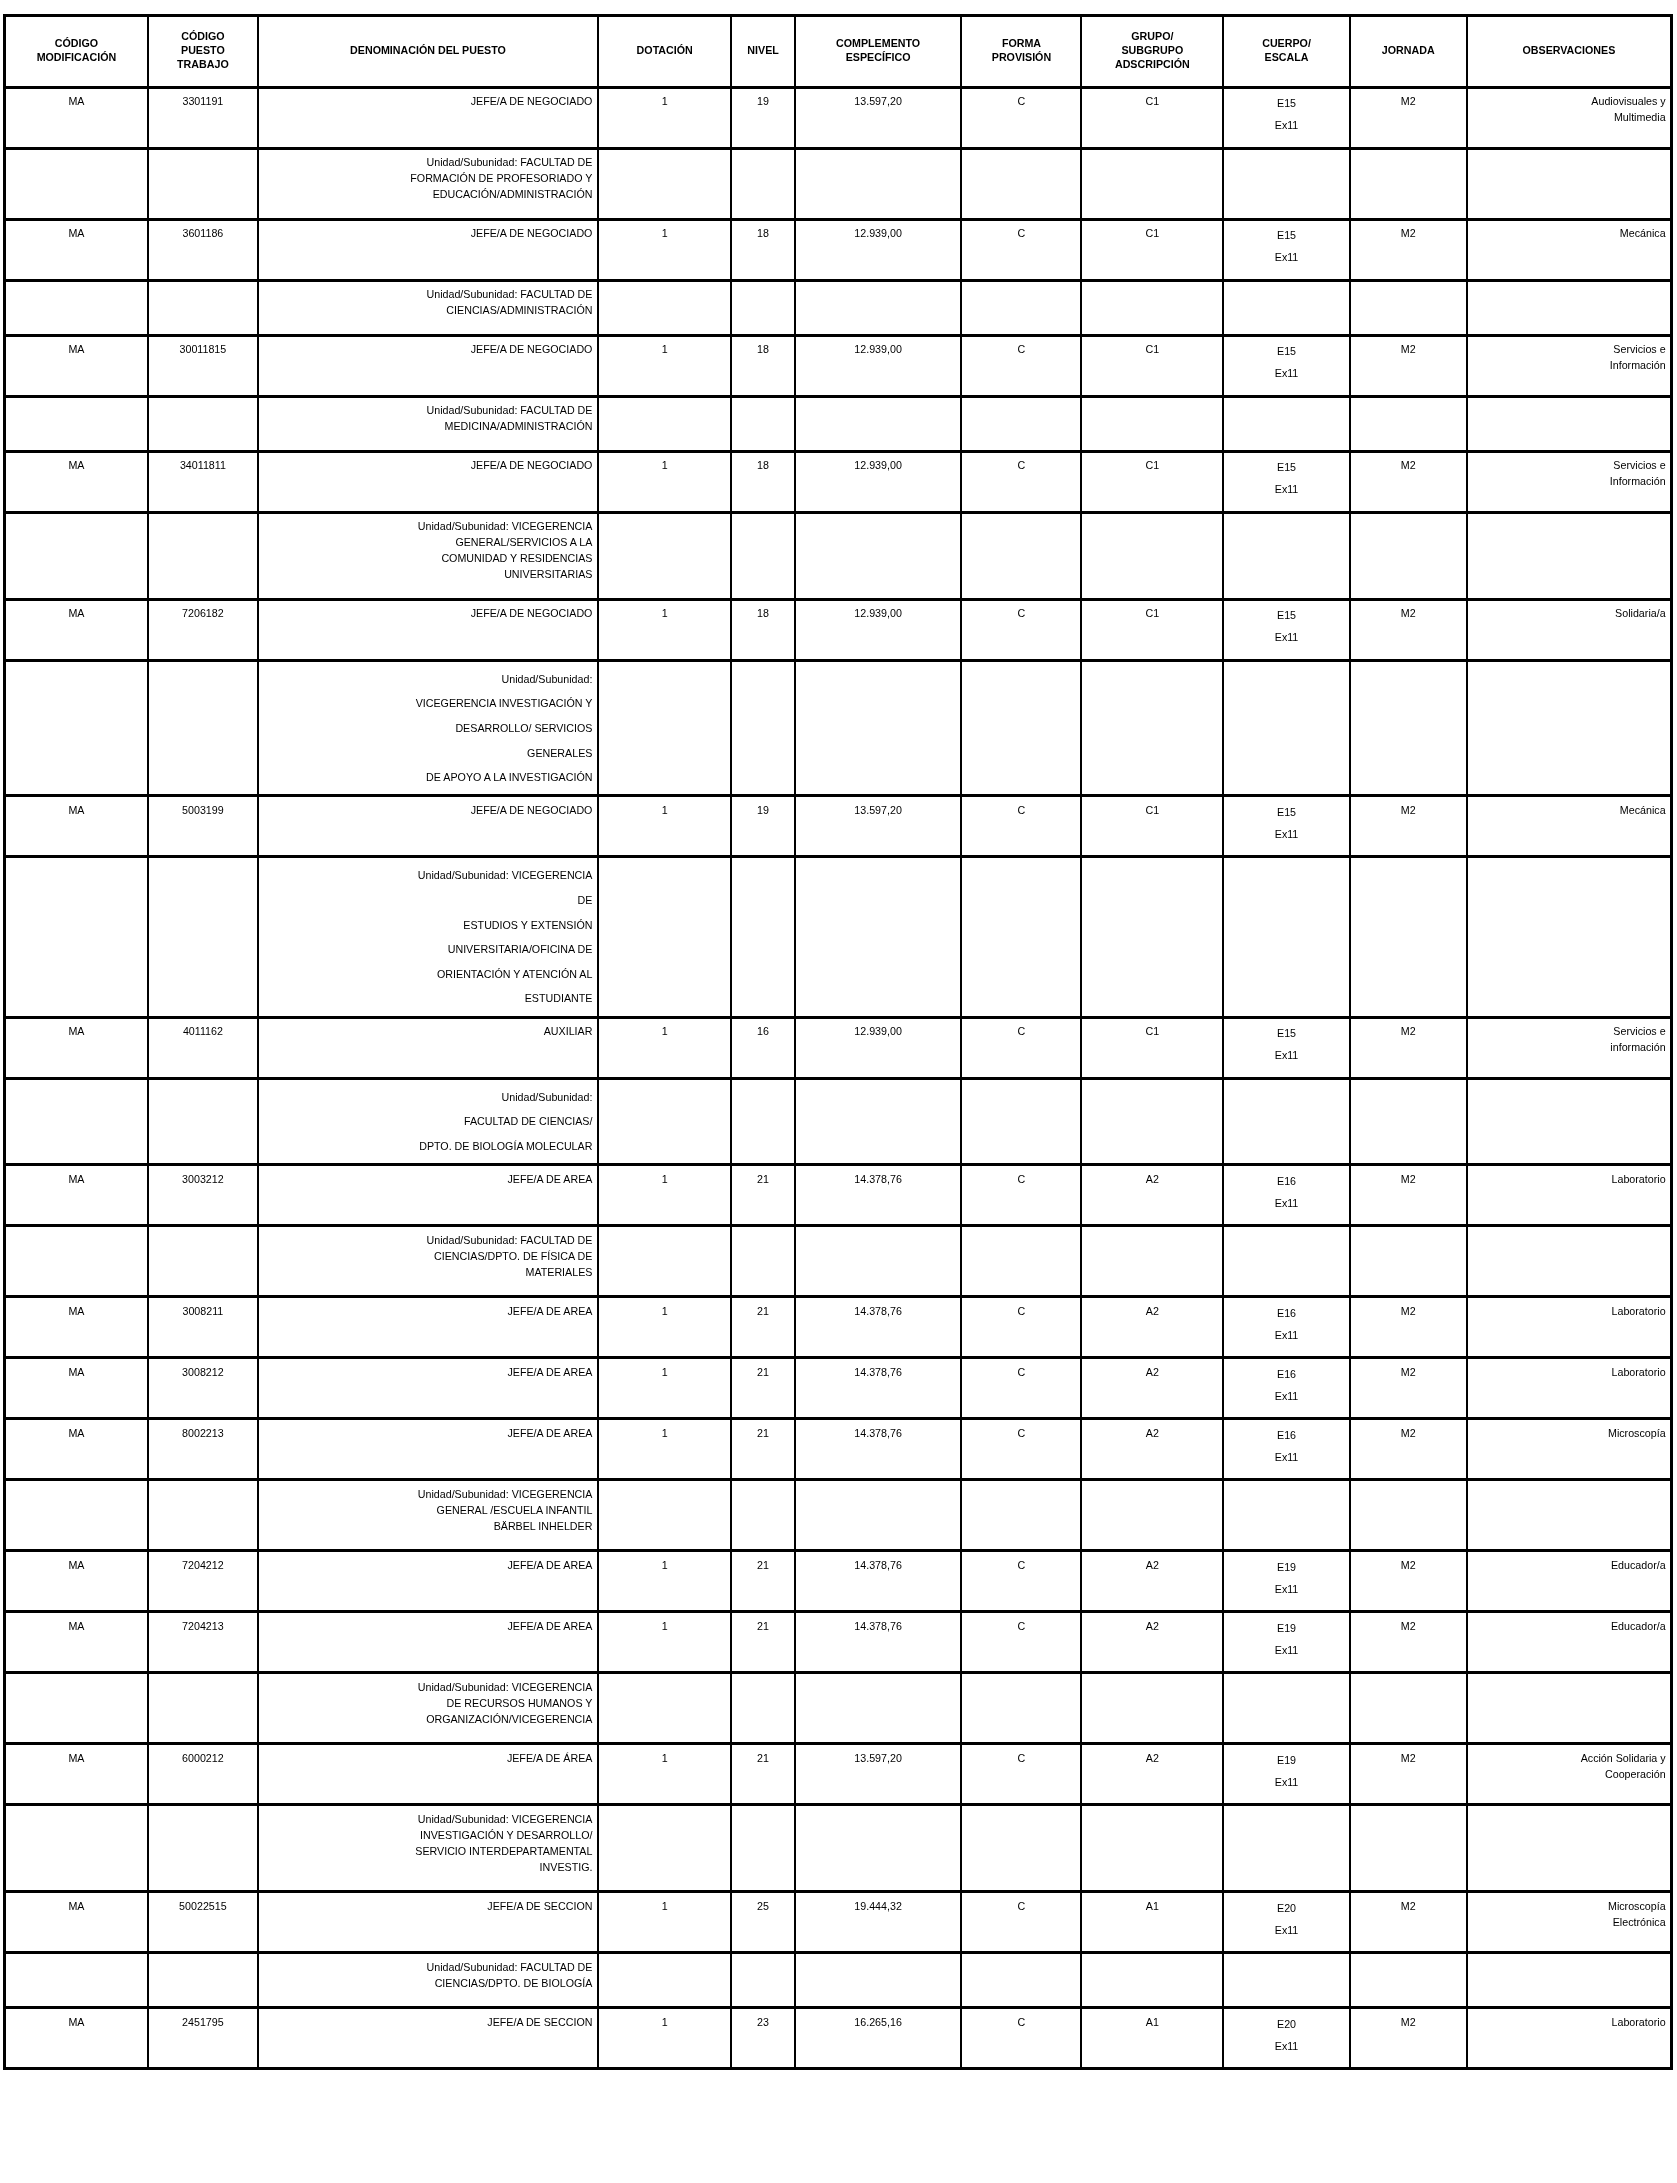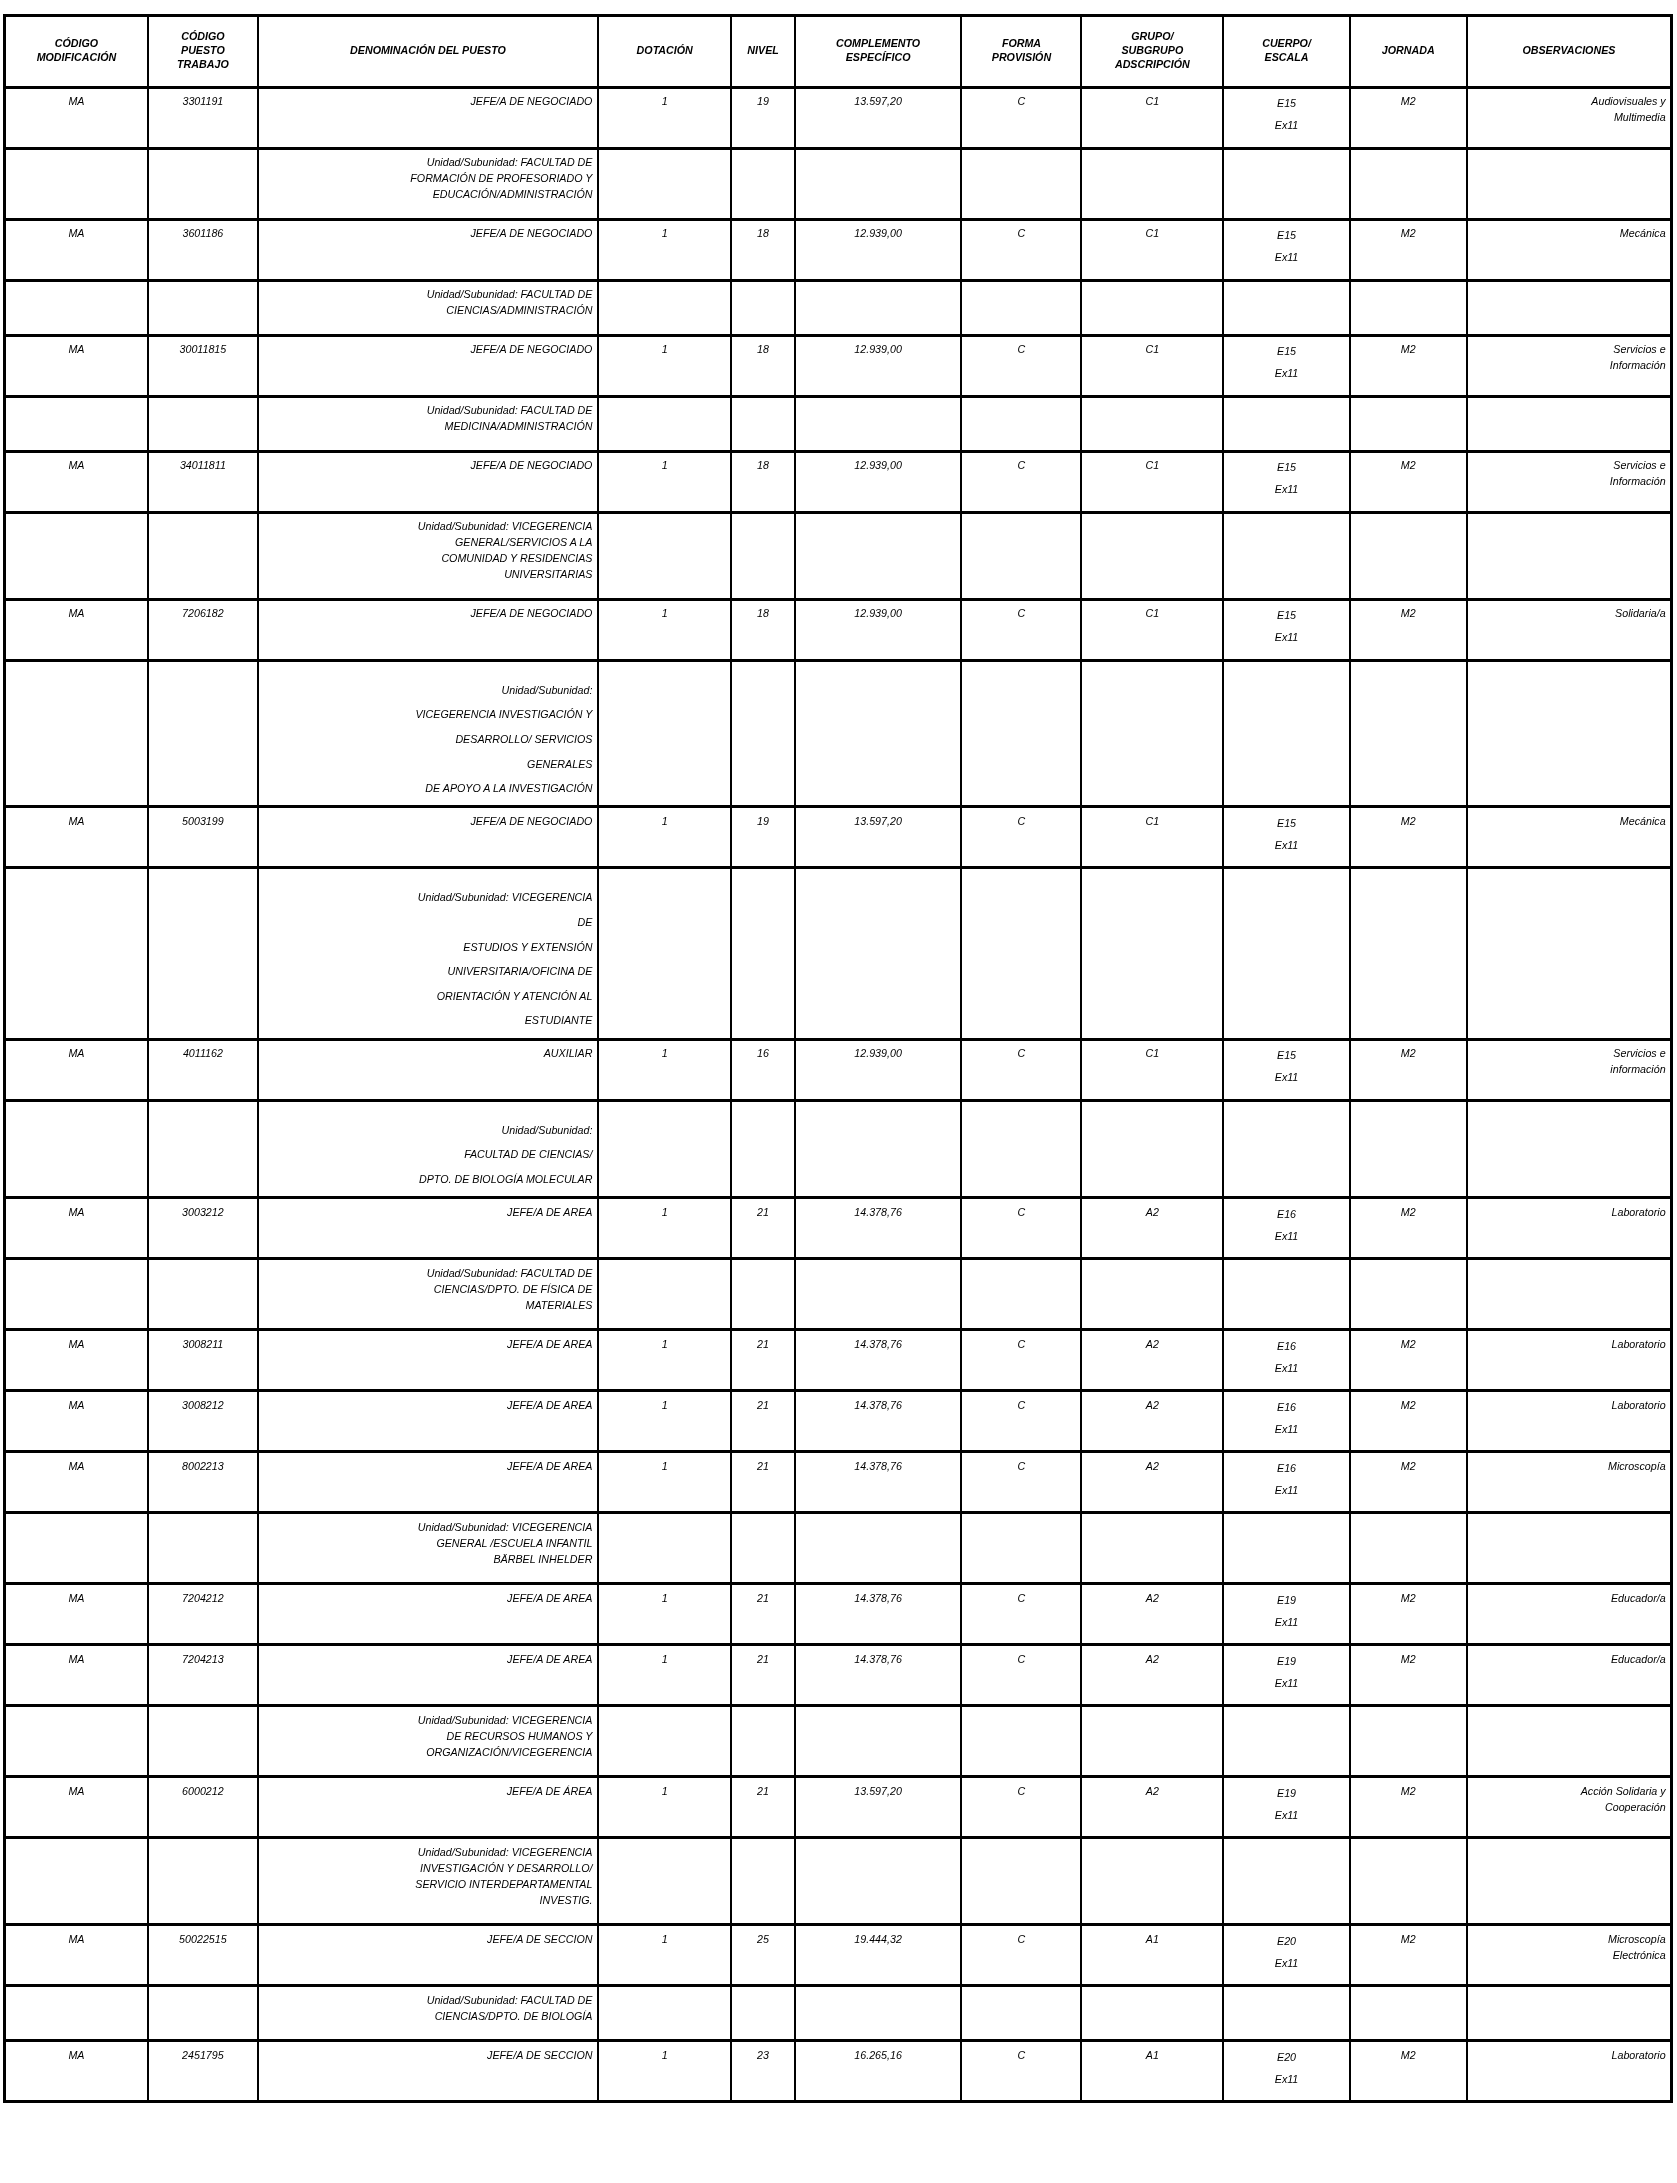--- a/index.html
+++ b/index.html
@@ -4,21 +4,20 @@
 <style>
   html, body { margin: 0; padding: 0; background: #ffffff; }
   .page {
     width: 1677px;
     height: 2183px;
     box-sizing: border-box;
     padding: 13.7px 3.8px 0 3px;
     background: #ffffff;
     font-family: "Liberation Sans", "DejaVu Sans", sans-serif;
     color: #000000;
-    font-style: italic;
   }
   table.rpt {
     width: 100%;
     table-layout: fixed;
     border-collapse: collapse;
     border: 3.8px solid #000;
   }
   .rpt th, .rpt td {
     border-left: 2.3px solid #000;
     border-right: 2.3px solid #000;
@@ -38,21 +37,21 @@
     font-weight: bold;
     line-height: 1.3;
     padding: 3px 2.3px;
   }
   .rpt thead tr { height: 72px; }
   .rpt td.c { text-align: center; }
   .rpt td.l { text-align: right; padding-left: 6.1px; }
   .rpt td.cuerpo { line-height: 2.05; margin-left: 8px; }
   .rpt tr.row-data { height: 61px; }
   .rpt td.unit-text { line-height: 1.5; }
-  .rpt td.unit-text.spaced { line-height: 2.3; padding-top: 16px; }
+  .rpt td.unit-text.spaced { line-height: 2.3; padding-top: 5px; }
 </style>
 </head>
 <body>
 
 <div class="page">
   <table class="rpt">
     <colgroup>
       <col style="width:8.6%">
         <col style="width:6.6%">
         <col style="width:20.4%">

